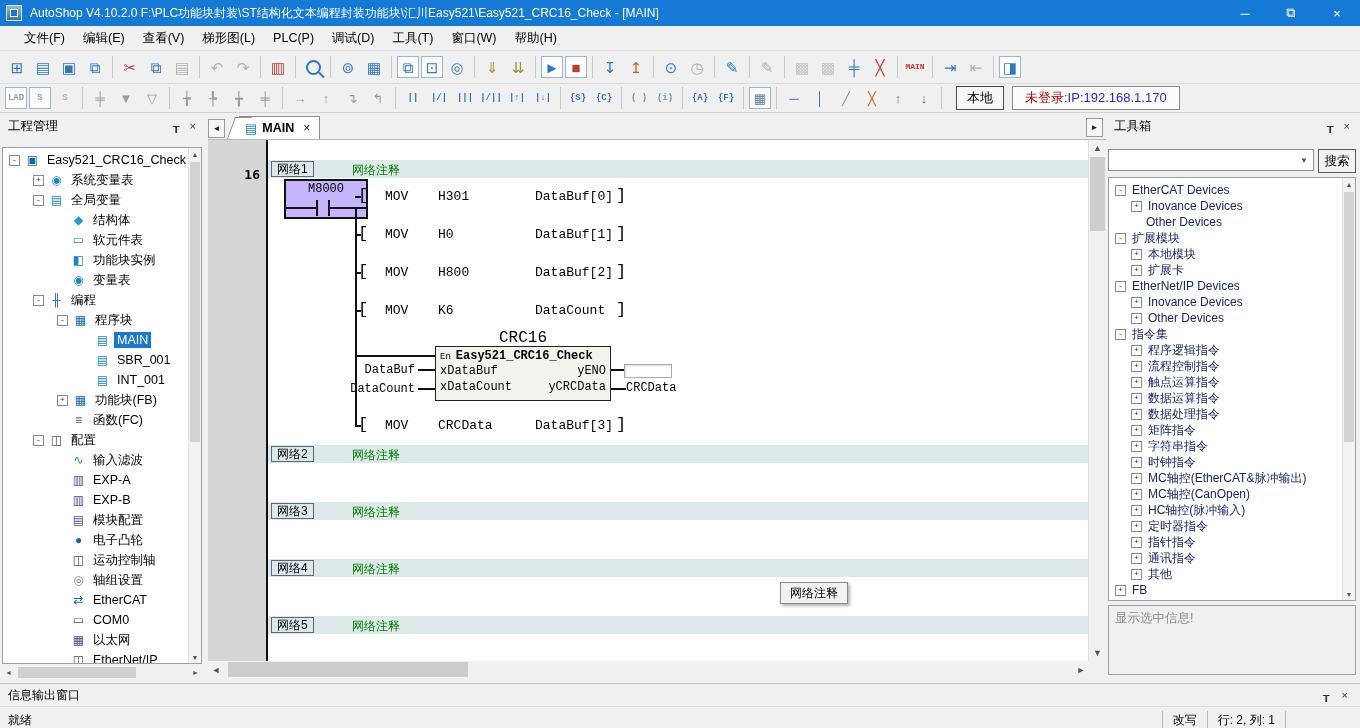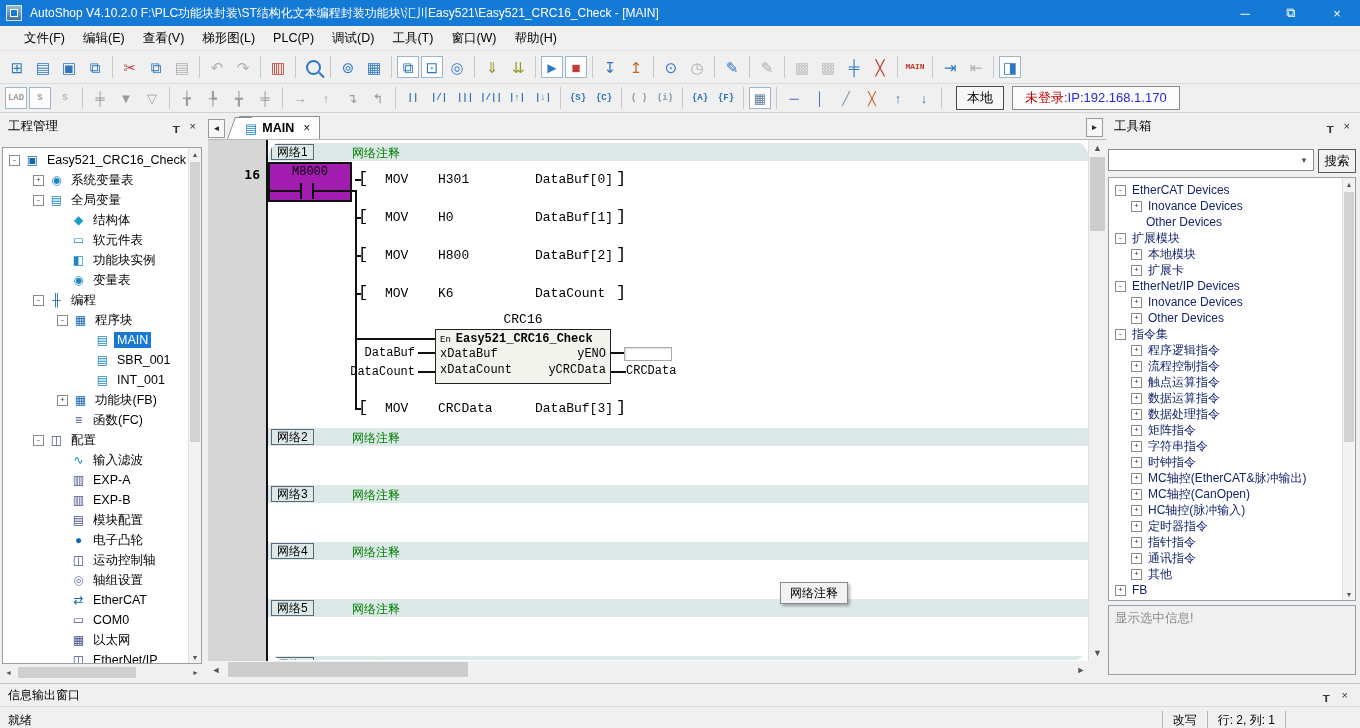--- a/index.html
+++ b/index.html
@@ -67,38 +67,38 @@
   .tab::before{content:"";position:absolute;left:-8px;top:0;bottom:0;width:16px;background:#fff;
        border-left:1px solid #8f8f8f;border-top:1px solid #8f8f8f;transform:skewX(-20deg);}
   .tab>*{position:relative;}
   .tab-icon{color:#1c86c0;font-size:13px;margin-right:5px;}
   .tab-label{font-weight:bold;font-size:12.5px;}
   .tab-close{margin-left:9px;font-size:12px;color:#222;}
   .canvas{flex:1;position:relative;background:#fff;border-top:1px solid #b8b8b8;display:flex;min-height:0;}
   .gutter{width:58px;background:#d6d6d6;position:relative;flex:none;}
   .gutter-num{position:absolute;top:27px;right:6px;font:bold 13px "DejaVu Sans Mono","Liberation Mono",monospace;}
   .rail{width:2px;background:#111;flex:none;}
-  .nets{flex:1;margin-right:17px;padding-top:3px;position:relative;background:#fff;overflow:hidden;min-width:0;border-radius:19px;}
+  .nets{flex:1;margin-right:17px;padding-top:20px;position:relative;background:#fff;overflow:hidden;min-width:0;}
   .net-head{height:18px;background:#dde9e9;position:relative;}
   .net-name{position:absolute;left:3px;top:1px;border:1px solid #5a6a78;padding:0 5px;font-size:12px;line-height:14px;}
   .net-comment{position:absolute;left:84px;top:2px;color:#008000;font-size:12px;}
   .net-body{position:relative;background:#fff;}
   .net-body.empty{height:39px;}
   #net1-body{height:267px;font-family:"Liberation Mono","DejaVu Sans Mono",monospace;}
   .net-clip{height:4px;overflow:hidden;}
   .hw,.vw{position:absolute;background:#111;}
   .hw{height:2px;}.vw{width:2px;}
-  #m-cell{position:absolute;left:0;top:1px;width:84px;height:40px;background:#a21caf;border:2px solid #111;box-sizing:border-box;}
+  #m-cell{position:absolute;left:16px;top:1px;width:84px;height:40px;background:#c4b5fd;border:2px solid #111;box-sizing:border-box;}
   .cell-label{position:absolute;top:1px;left:0;right:0;text-align:center;font-size:12px;}
   .lrow{position:absolute;left:0;right:0;height:18px;font-size:13px;}
   .lrow span{position:absolute;top:1px;}
   .lb{left:90px;font-size:17px;top:-2px!important;}
   .rb{left:348px;font-size:17px;top:-2px!important;}
   .lop{left:117px;}.la1{left:170px;}.la2{left:267px;}
-  #fb-label{position:absolute;left:167px;top:151px;width:176px;text-align:center;font-size:13px;}
+  #fb-label{position:absolute;left:167px;top:151px;width:176px;text-align:center;font-size:16px;}
   #fb-box{position:absolute;left:167px;top:168px;width:176px;height:55px;border:1px solid #222;
           background:#f3f3ee;box-sizing:border-box;}
   .fb-r1{display:flex;align-items:baseline;gap:5px;padding:2px 4px 0 4px;}
   .fb-en{font-size:9px;}
   .fb-title{font-weight:bold;font-size:12px;}
   .fb-r{display:flex;justify-content:space-between;padding:1px 4px;font-size:12px;}
   .fb-argin{position:absolute;width:95px;text-align:right;font-size:12px;}
   #fb-eno-box{position:absolute;left:356px;top:186px;width:46px;height:12px;border:1px solid #aaa;background:#fff;box-shadow:inset 1px 1px 2px #ddd;}
   #fb-out-arg{position:absolute;left:358px;top:203px;font-size:12px;}
   .tooltip{position:absolute;left:572px;top:442px;min-width:58px;height:20px;border:1px solid #8a8a8a;

